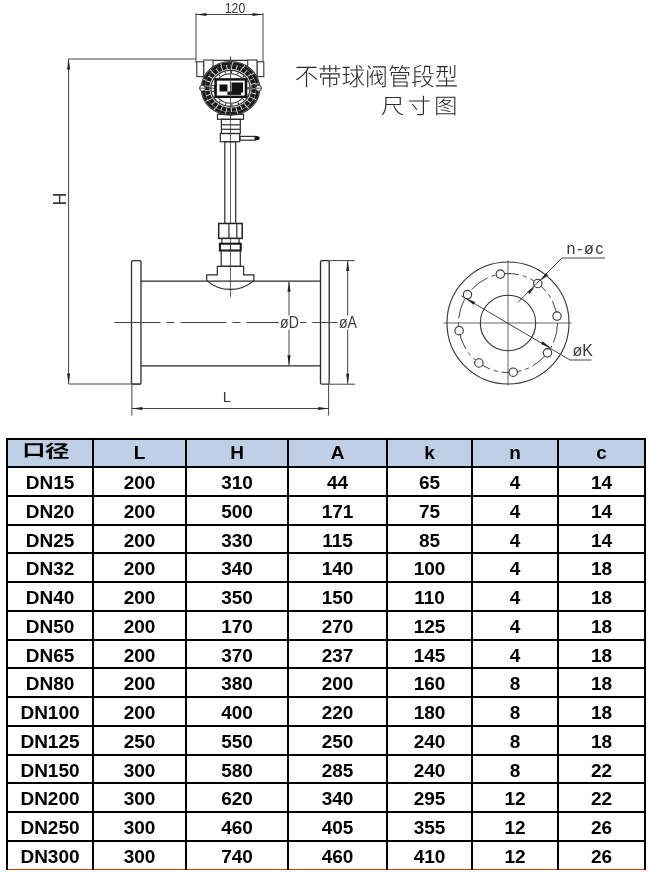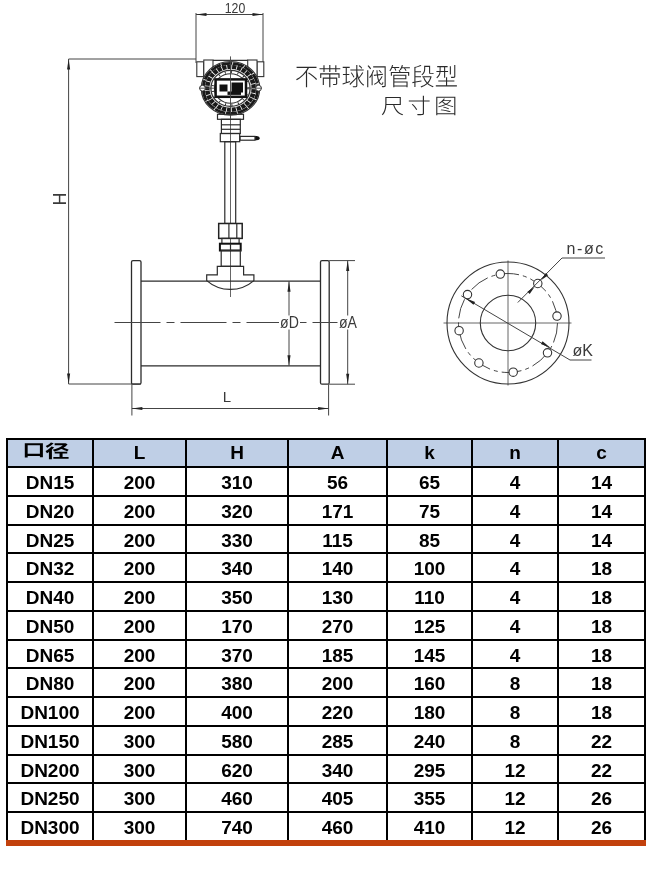--- a/index.html
+++ b/index.html
@@ -4,21 +4,21 @@
 html,body{margin:0;padding:0;background:#fff;width:650px;height:876px;overflow:hidden}
 body{font-family:"Liberation Sans",sans-serif;position:relative}
 svg.draw{position:absolute;left:0;top:0}
 .t{stroke:#444;stroke-width:1;fill:none}
 .s{stroke:#2b2b2b;stroke-width:1.2;fill:none}
 .m{stroke:#2b2b2b;stroke-width:1.3;fill:none}
 .dim{font-family:"Liberation Sans",sans-serif;fill:#3a3a3a}
 table{position:absolute;left:6px;top:437.5px;border-collapse:collapse;table-layout:fixed;width:638px;
  font-family:"Liberation Sans",sans-serif;font-weight:bold;font-size:19px;color:#000}
 td{border:2px solid #000;text-align:center;vertical-align:middle;height:23.73px;padding:3px 0 0 0;line-height:23.73px}
-tr:last-child td{border-bottom:6px solid #c2410c}
+tr:last-child td{border-bottom:1px solid #c2410c}
 tr.h td{background:#bfcfe6}
 </style></head>
 <body>
 <svg class="draw" width="650" height="437" viewBox="0 0 650 437">
 <line x1="196" y1="13" x2="196" y2="63" class="t"></line>
 <line x1="263" y1="13" x2="263" y2="63" class="t"></line>
 <line x1="196" y1="14.5" x2="263" y2="14.5" class="t"></line>
 <polygon points="196.00,14.50 206.50,12.95 206.50,16.05" fill="#222"></polygon>
 <polygon points="263.00,14.50 252.50,16.05 252.50,12.95" fill="#222"></polygon>
 <text transform="translate(235,13) scale(0.82,1)" text-anchor="middle" class="dim" font-size="15">120</text>
@@ -161,29 +161,29 @@
         <td><span style="position:relative;top:-2px">H</span></td>
         <td><span style="position:relative;top:-2px">A</span></td>
         <td><span style="position:relative;top:-2px">k</span></td>
         <td><span style="position:relative;top:-2px">n</span></td>
         <td><span style="position:relative;top:-2px">c</span></td>
       </tr>
 <tr>
         <td>DN15</td>
         <td>200</td>
         <td>310</td>
-        <td>56</td>
+        <td>44</td>
         <td>65</td>
         <td>4</td>
         <td>14</td>
       </tr>
 <tr>
         <td>DN20</td>
         <td>200</td>
-        <td>320</td>
+        <td>500</td>
         <td>171</td>
         <td>75</td>
         <td>4</td>
         <td>14</td>
       </tr>
 <tr>
         <td>DN25</td>
         <td>200</td>
         <td>330</td>
         <td>115</td>
@@ -197,58 +197,67 @@
         <td>340</td>
         <td>140</td>
         <td>100</td>
         <td>4</td>
         <td>18</td>
       </tr>
 <tr>
         <td>DN40</td>
         <td>200</td>
         <td>350</td>
-        <td>130</td>
+        <td>150</td>
         <td>110</td>
         <td>4</td>
         <td>18</td>
       </tr>
 <tr>
         <td>DN50</td>
         <td>200</td>
         <td>170</td>
         <td>270</td>
         <td>125</td>
         <td>4</td>
         <td>18</td>
       </tr>
 <tr>
         <td>DN65</td>
         <td>200</td>
         <td>370</td>
-        <td>185</td>
+        <td>237</td>
         <td>145</td>
         <td>4</td>
         <td>18</td>
       </tr>
 <tr>
         <td>DN80</td>
         <td>200</td>
         <td>380</td>
         <td>200</td>
         <td>160</td>
         <td>8</td>
         <td>18</td>
       </tr>
 <tr>
         <td>DN100</td>
         <td>200</td>
         <td>400</td>
         <td>220</td>
         <td>180</td>
+        <td>8</td>
+        <td>18</td>
+      </tr>
+<tr>
+        <td>DN125</td>
+        <td>250</td>
+        <td>550</td>
+        <td>250</td>
+        <td>240</td>
         <td>8</td>
         <td>18</td>
       </tr>
 <tr>
         <td>DN150</td>
         <td>300</td>
         <td>580</td>
         <td>285</td>
         <td>240</td>
         <td>8</td>

